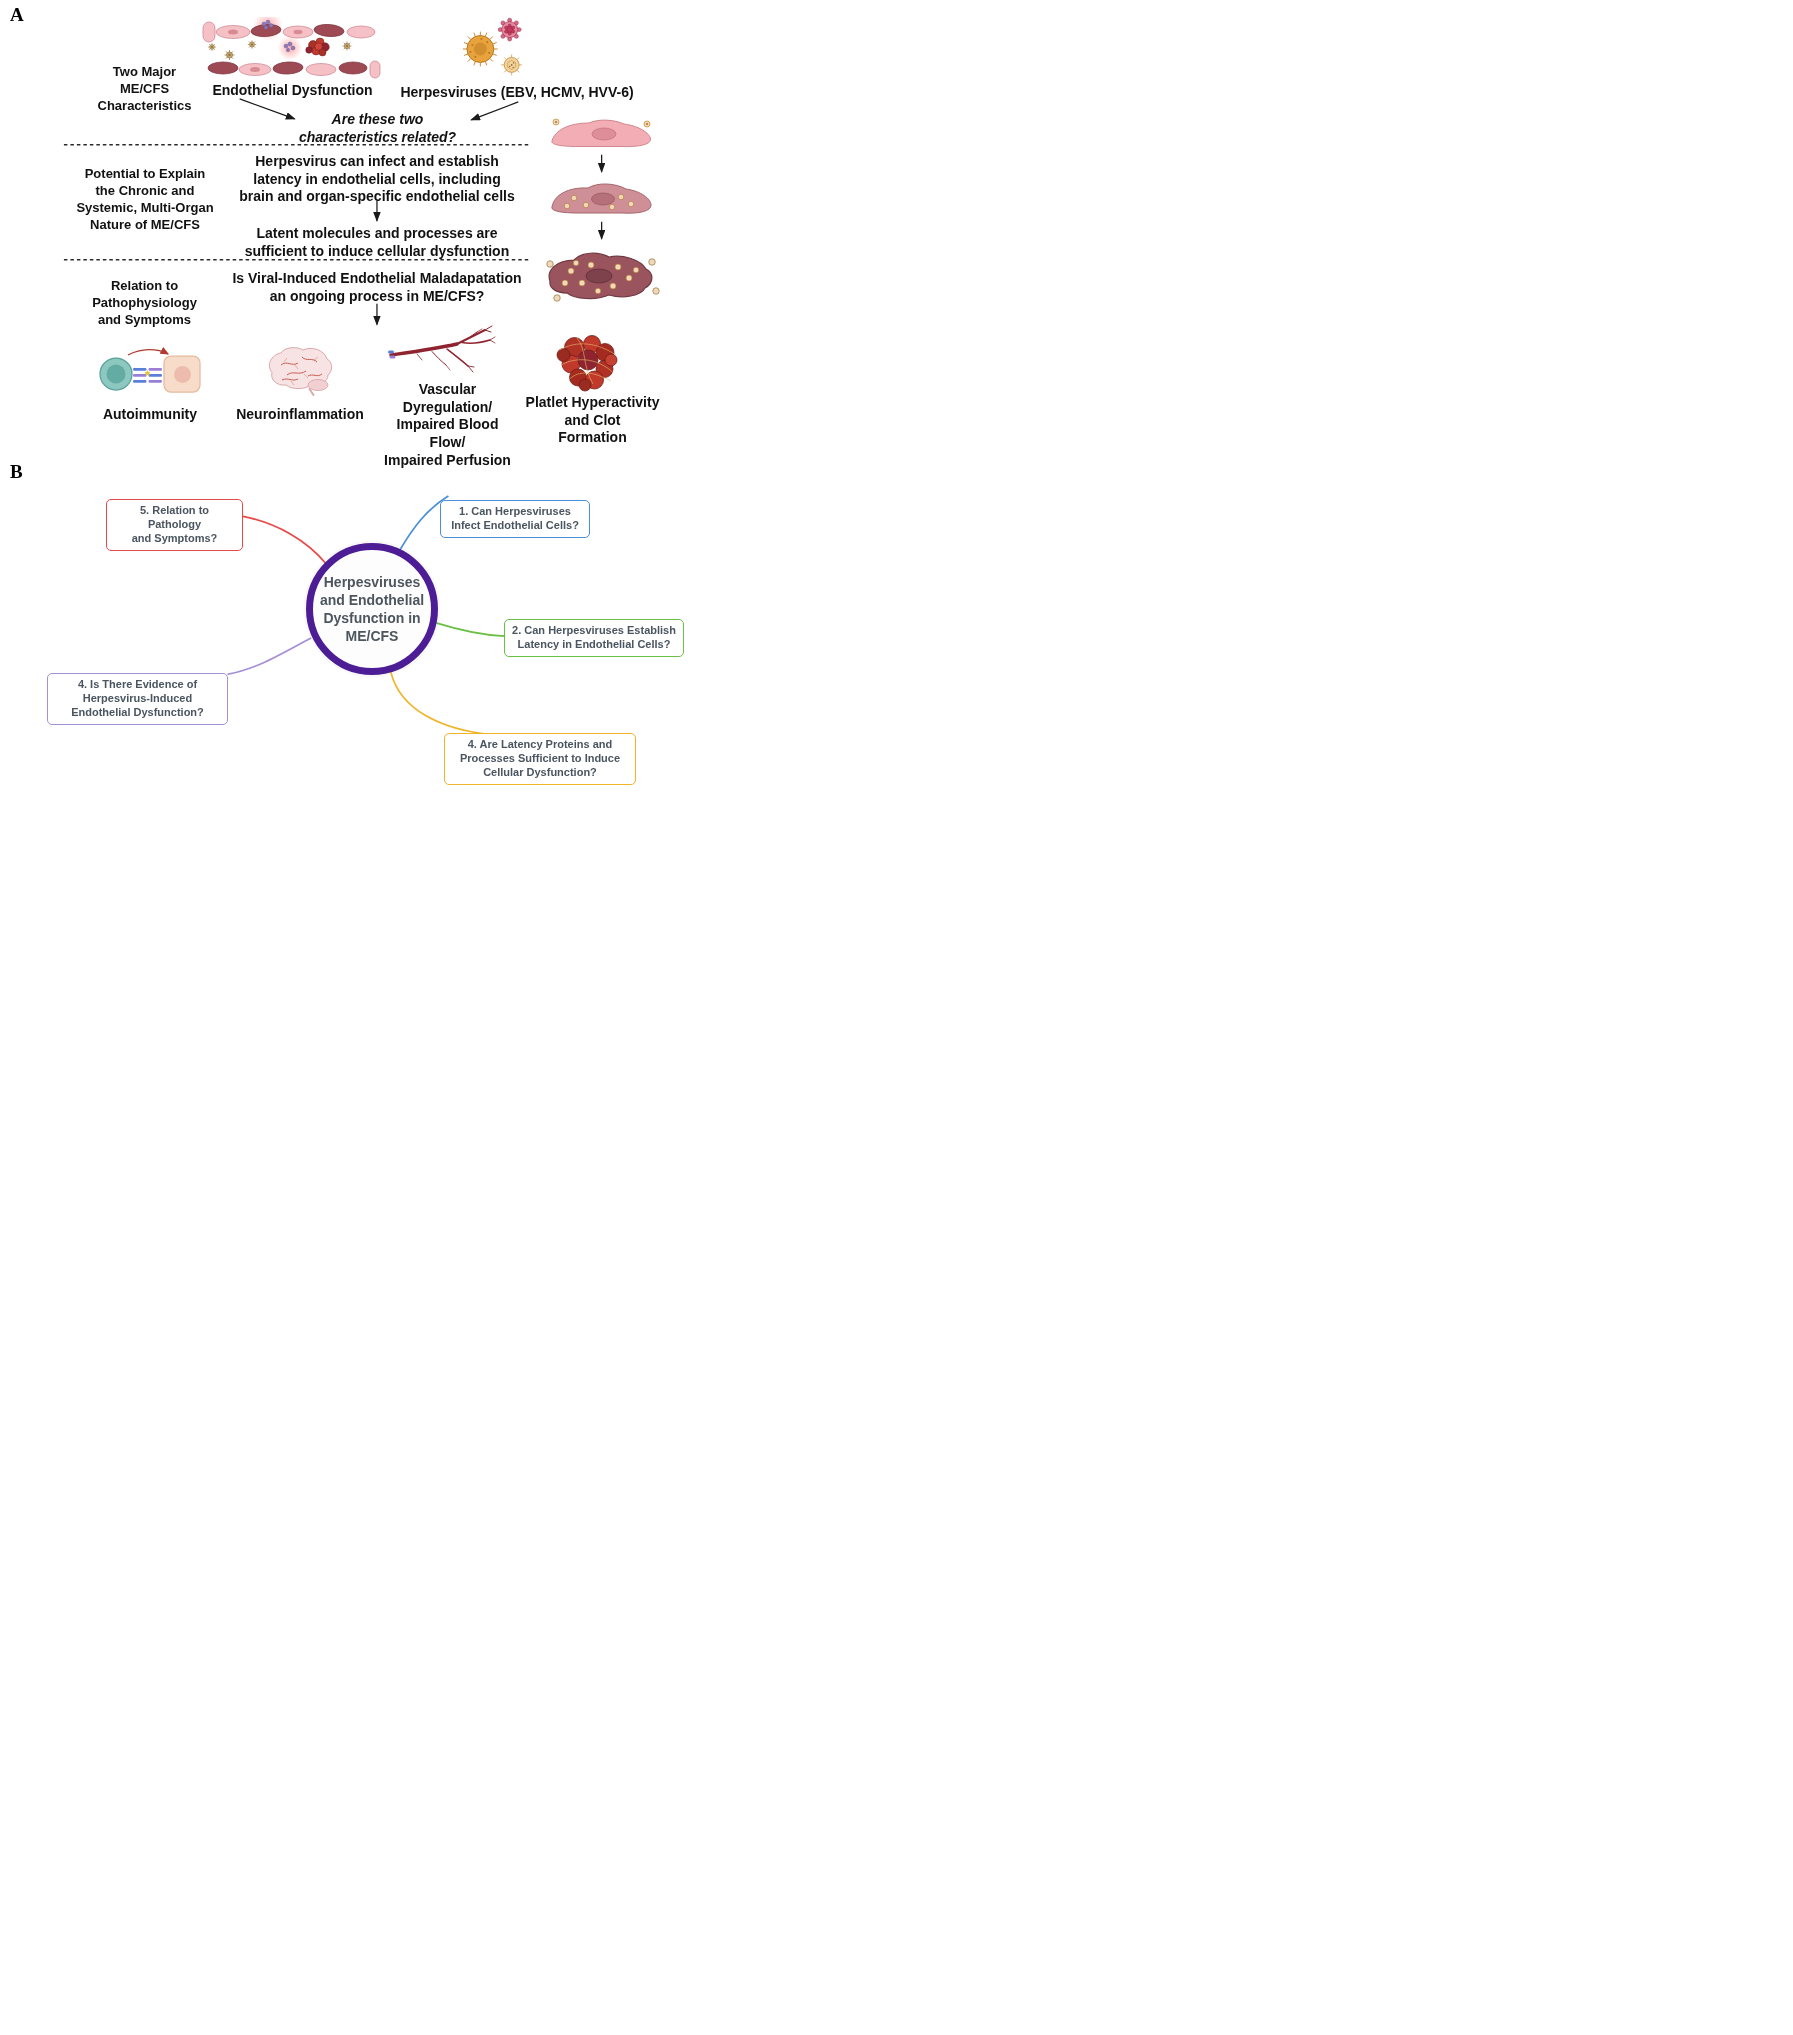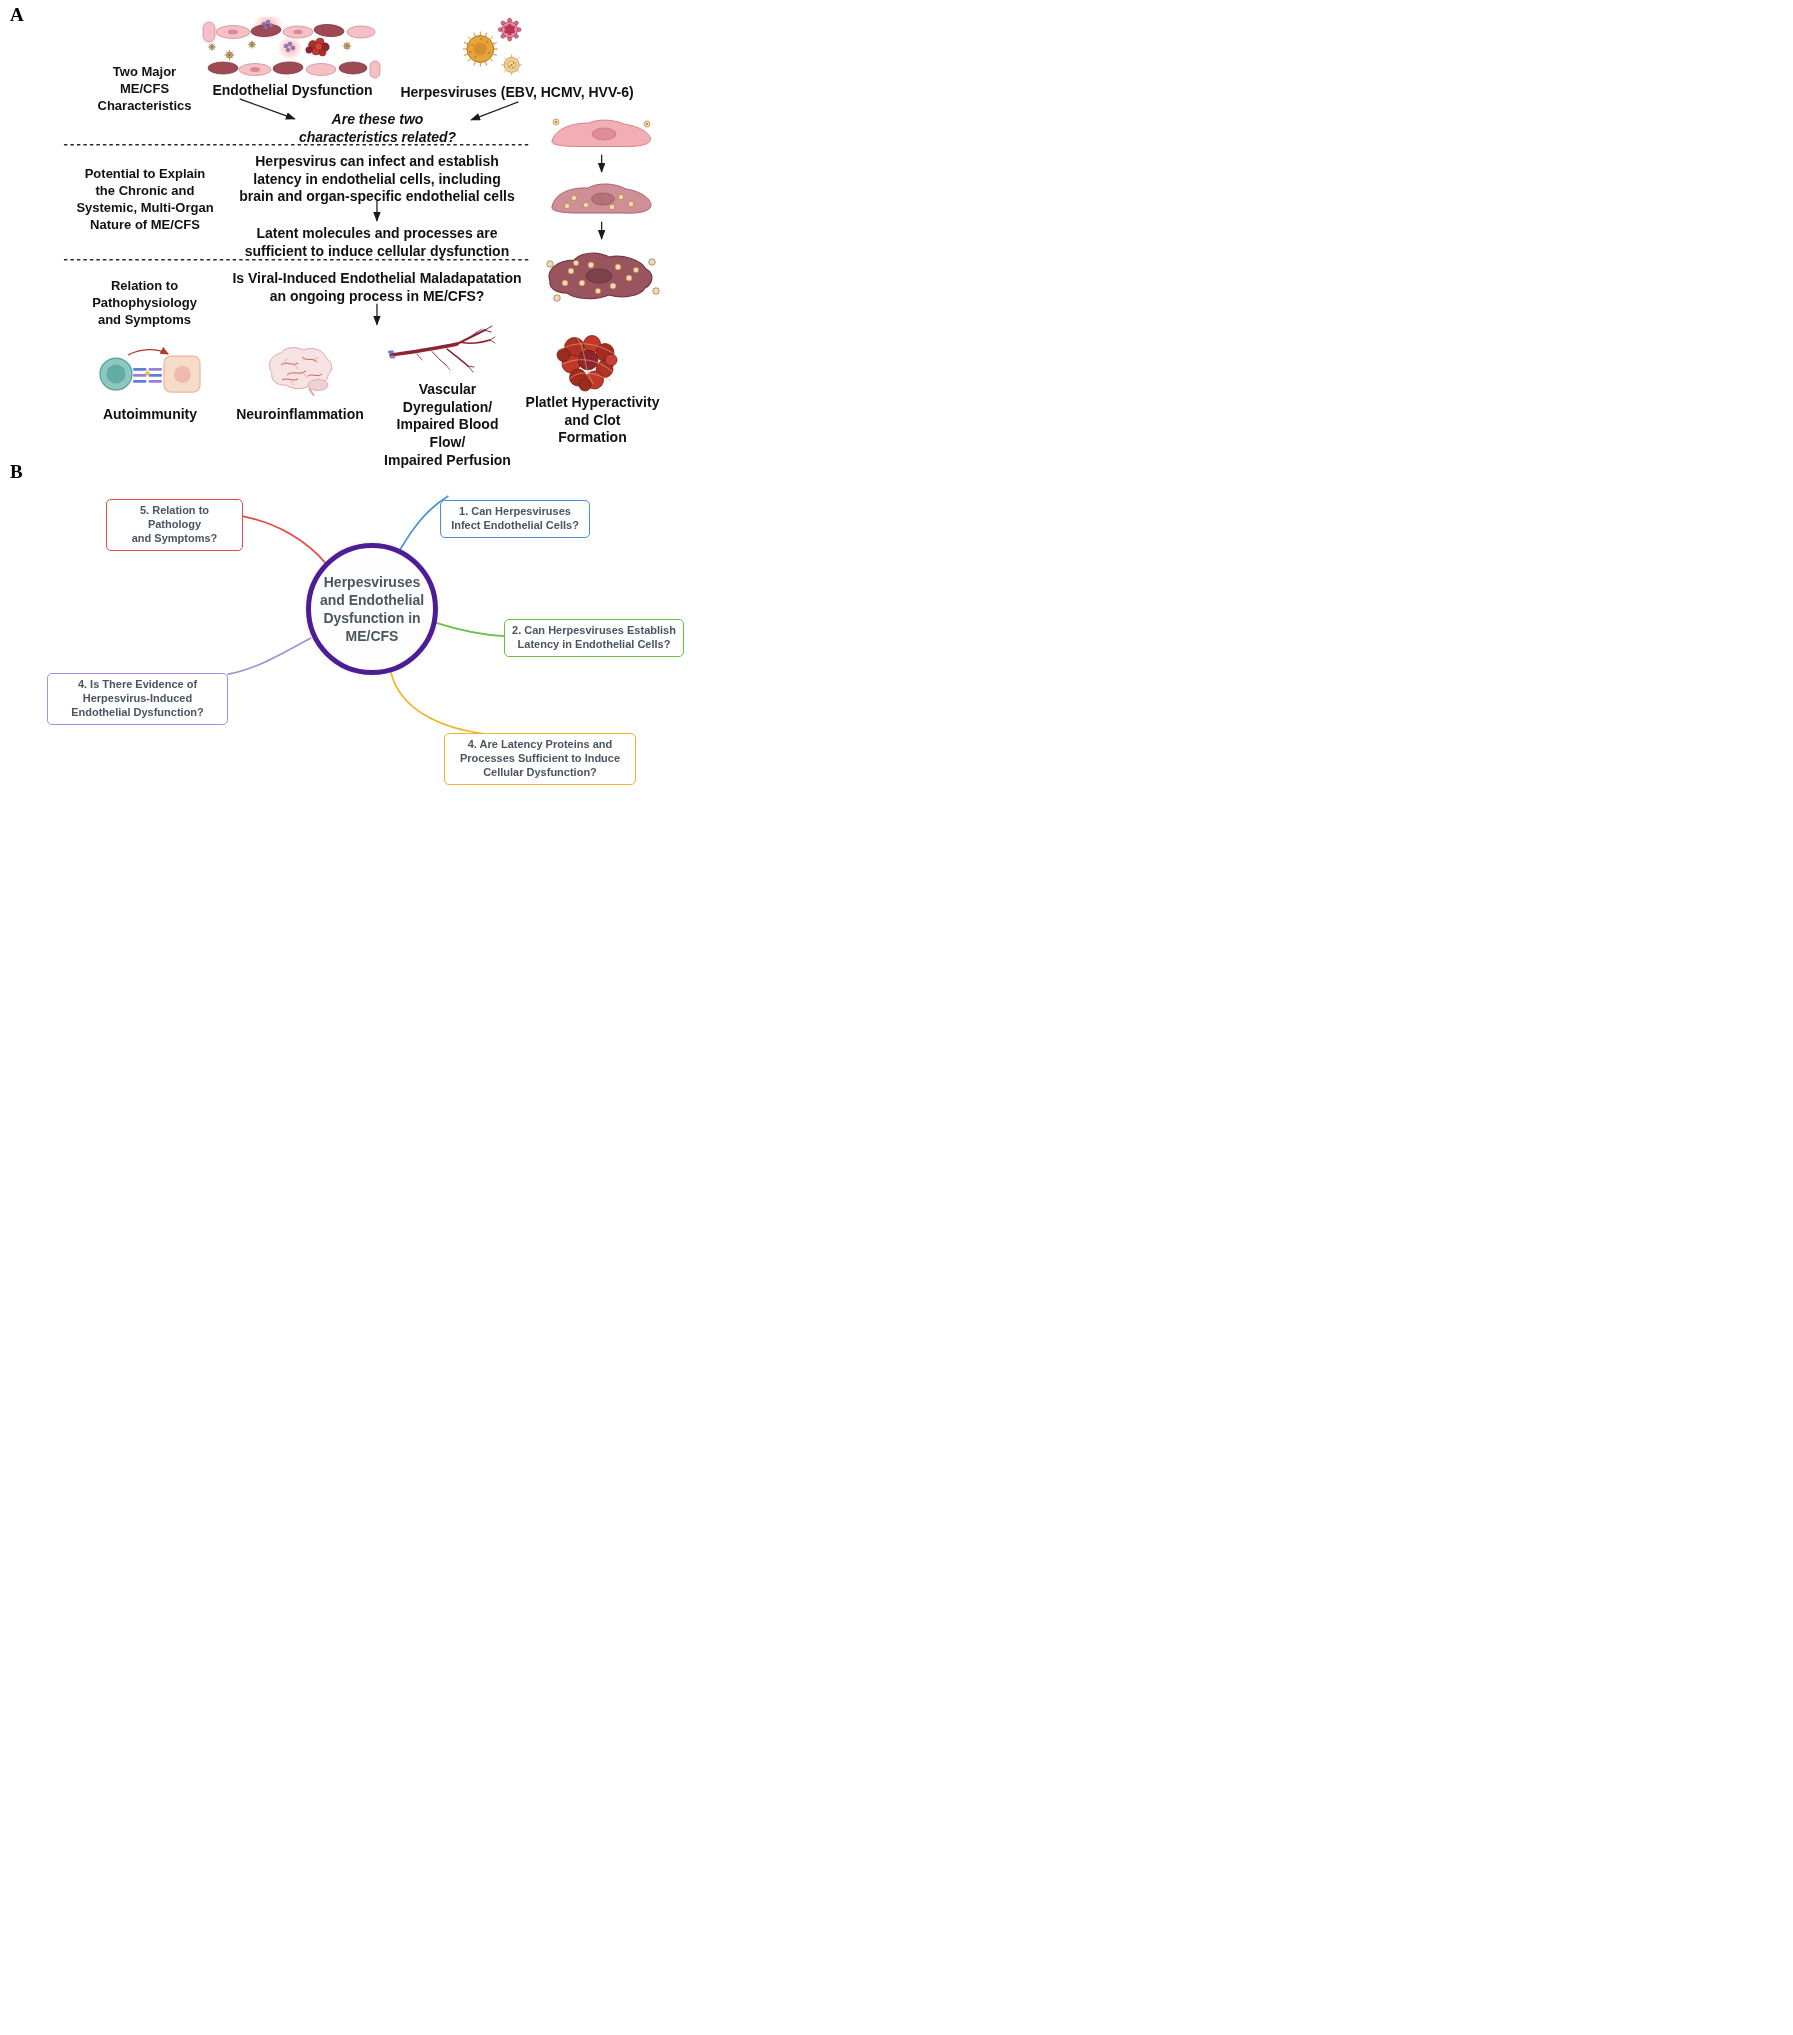--- a/index.html
+++ b/index.html
@@ -7,21 +7,21 @@
   .page { position:relative; width:699px; height:799px; background:#fff;
           font-family:"Liberation Sans","DejaVu Sans",sans-serif; color:#111; overflow:hidden; }
   .abs { position:absolute; }
   .t { font-weight:bold; text-align:center; white-space:pre-line; line-height:1.26; }
   .panel-label { font-family:"Liberation Serif","DejaVu Serif",serif; font-weight:bold; font-size:19px; color:#000; }
   .heading { font-size:13px; line-height:1.3; }
   .body-text { font-size:14px; }
   .italic { font-style:italic; }
   .overlay { position:absolute; left:0; top:0; width:699px; height:799px; pointer-events:none; }
   
-  .center-circle { border-radius:50%; border:5px solid #4c1d95; background:#fdfdfd;
+  .center-circle { border-radius:50%; border:7px solid #4c1d95; background:#fdfdfd;
                    display:flex; align-items:center; justify-content:center;
                    box-shadow:0 0 0 2.5px rgba(190,190,190,0.10); }
   .center-circle .t { font-size:14px; color:#4d565e; line-height:1.3; }
   .mm-box { border-radius:5px; background:#fff; border:1.5px solid #999; padding:4px 6px;
             display:flex; align-items:center; justify-content:center; }
   .mm-box .t { font-size:11px; color:#4a5560; }
 </style>
 </head>
 <body>
 

